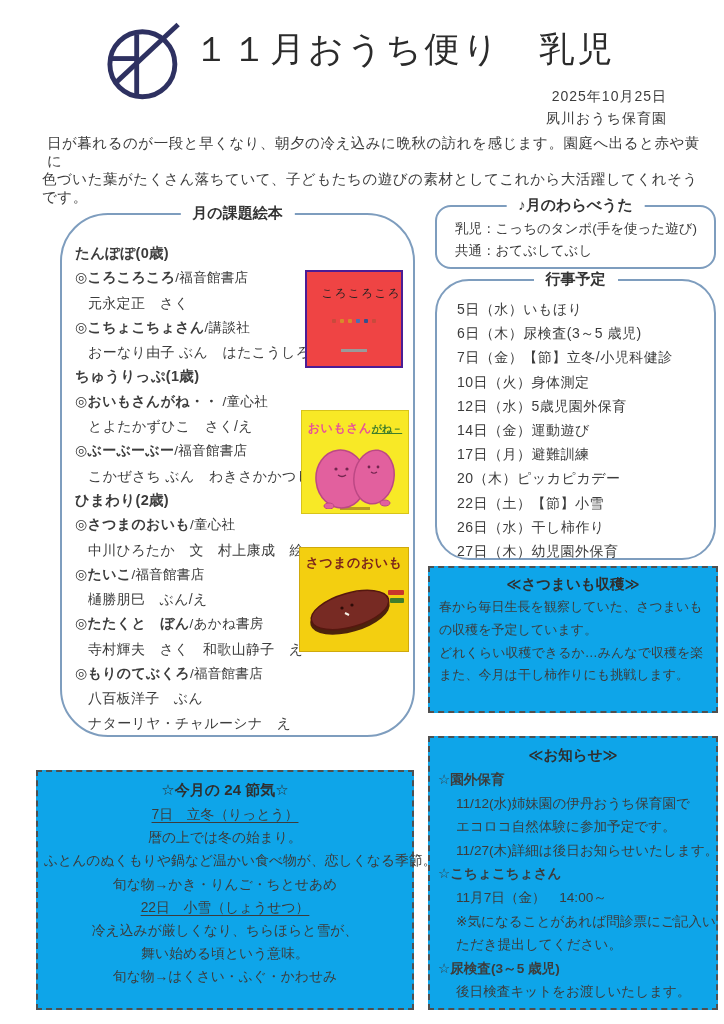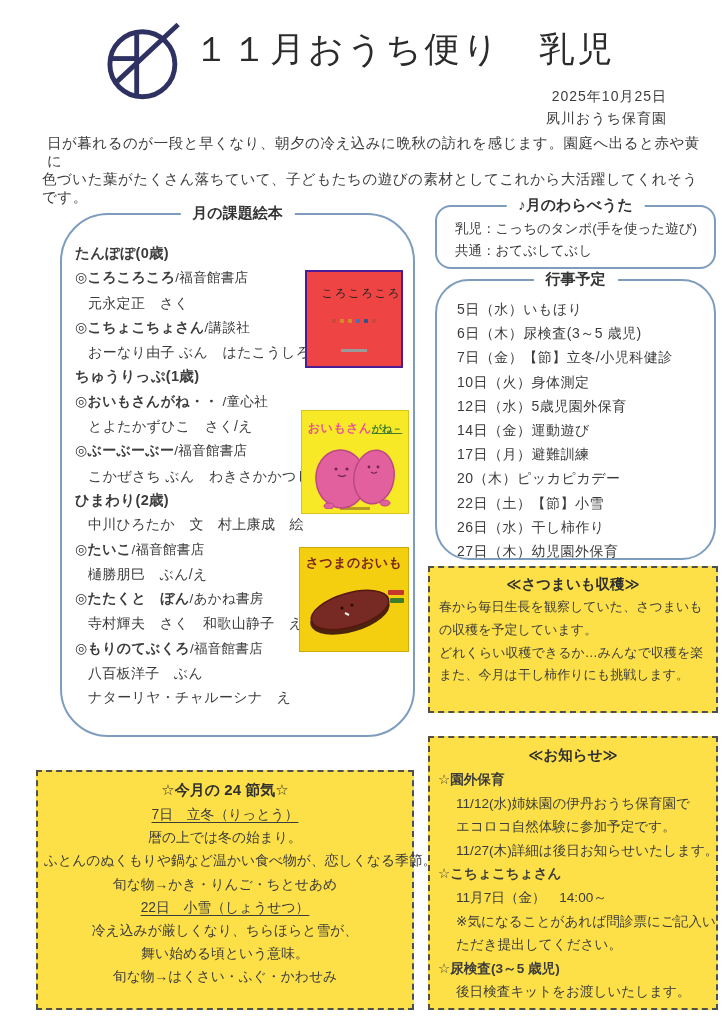--- a/index.html
+++ b/index.html
@@ -64,21 +64,21 @@
 
   
   .warabe-lines { position: absolute; left: 18px; top: 11px; }
   .warabe-lines div { font-size: 13.5px; line-height: 22px; white-space: nowrap; }
 
   
   .sched-items { position: absolute; left: 20px; top: 16px; }
   .sched-items div { font-size: 14px; line-height: 24.2px; white-space: nowrap; letter-spacing: 0.5px; }
 
   
-  .dbox { position: absolute; border: 2px dashed #4f4f4f; background: #fde047; }
+  .dbox { position: absolute; border: 2px dashed #4f4f4f; background: #0ea5e9; }
   .dbox .dtitle { text-align: center; font-weight: bold; font-size: 14.5px; color: #2f2f2f; }
   .harvest-box { left: 428px; top: 566px; width: 290px; height: 147px; padding: 7px 9px 0; }
   .harvest-box .dtitle { margin-bottom: 2px; }
   .harvest-box .hl { font-size: 13px; line-height: 22.8px; white-space: nowrap; }
 
   .notice-box { left: 428px; top: 736px; width: 290px; height: 274px; padding: 8px 8px 0; }
   .notice-box .dtitle { margin-bottom: 3px; }
   .notice-box .nl { font-size: 13.6px; line-height: 23.6px; white-space: nowrap; }
   .notice-box .nl.h { font-weight: bold; }
   .notice-box .nl.t { padding-left: 18px; }
@@ -114,20 +114,21 @@
       <div class="bl book"><span class="bt">◎ころころころ</span><span class="bp">/福音館書店</span></div>
       <div class="bl auth">元永定正　さく</div>
       <div class="bl book"><span class="bt">◎こちょこちょさん</span><span class="bp">/講談社</span></div>
       <div class="bl auth">おーなり由子 ぶん　はたこうしろう え</div>
       <div class="bl head">ちゅうりっぷ(1歳)</div>
       <div class="bl book"><span class="bt">◎おいもさんがね・・</span><span class="bp"> /童心社</span></div>
       <div class="bl auth">とよたかずひこ　さく/え</div>
       <div class="bl book"><span class="bt">◎ぶーぶーぶー</span><span class="bp">/福音館書店</span></div>
       <div class="bl auth">こかぜさち ぶん　わきさかかつじ え</div>
       <div class="bl head">ひまわり(2歳)</div>
+      <div class="bl book"><span class="bt">◎さつまのおいも</span><span class="bp">/童心社</span></div>
       <div class="bl auth">中川ひろたか　文　村上康成　絵</div>
       <div class="bl book"><span class="bt">◎たいこ</span><span class="bp">/福音館書店</span></div>
       <div class="bl auth">樋勝朋巳　ぶん/え</div>
       <div class="bl book"><span class="bt">◎たたくと　ぼん</span><span class="bp">/あかね書房</span></div>
       <div class="bl auth">寺村輝夫　さく　和歌山静子　え</div>
       <div class="bl book"><span class="bt">◎もりのてぶくろ</span><span class="bp">/福音館書店</span></div>
       <div class="bl auth">八百板洋子　ぶん</div>
       <div class="bl auth">ナターリヤ・チャルーシナ　え</div>
     </div>
 

